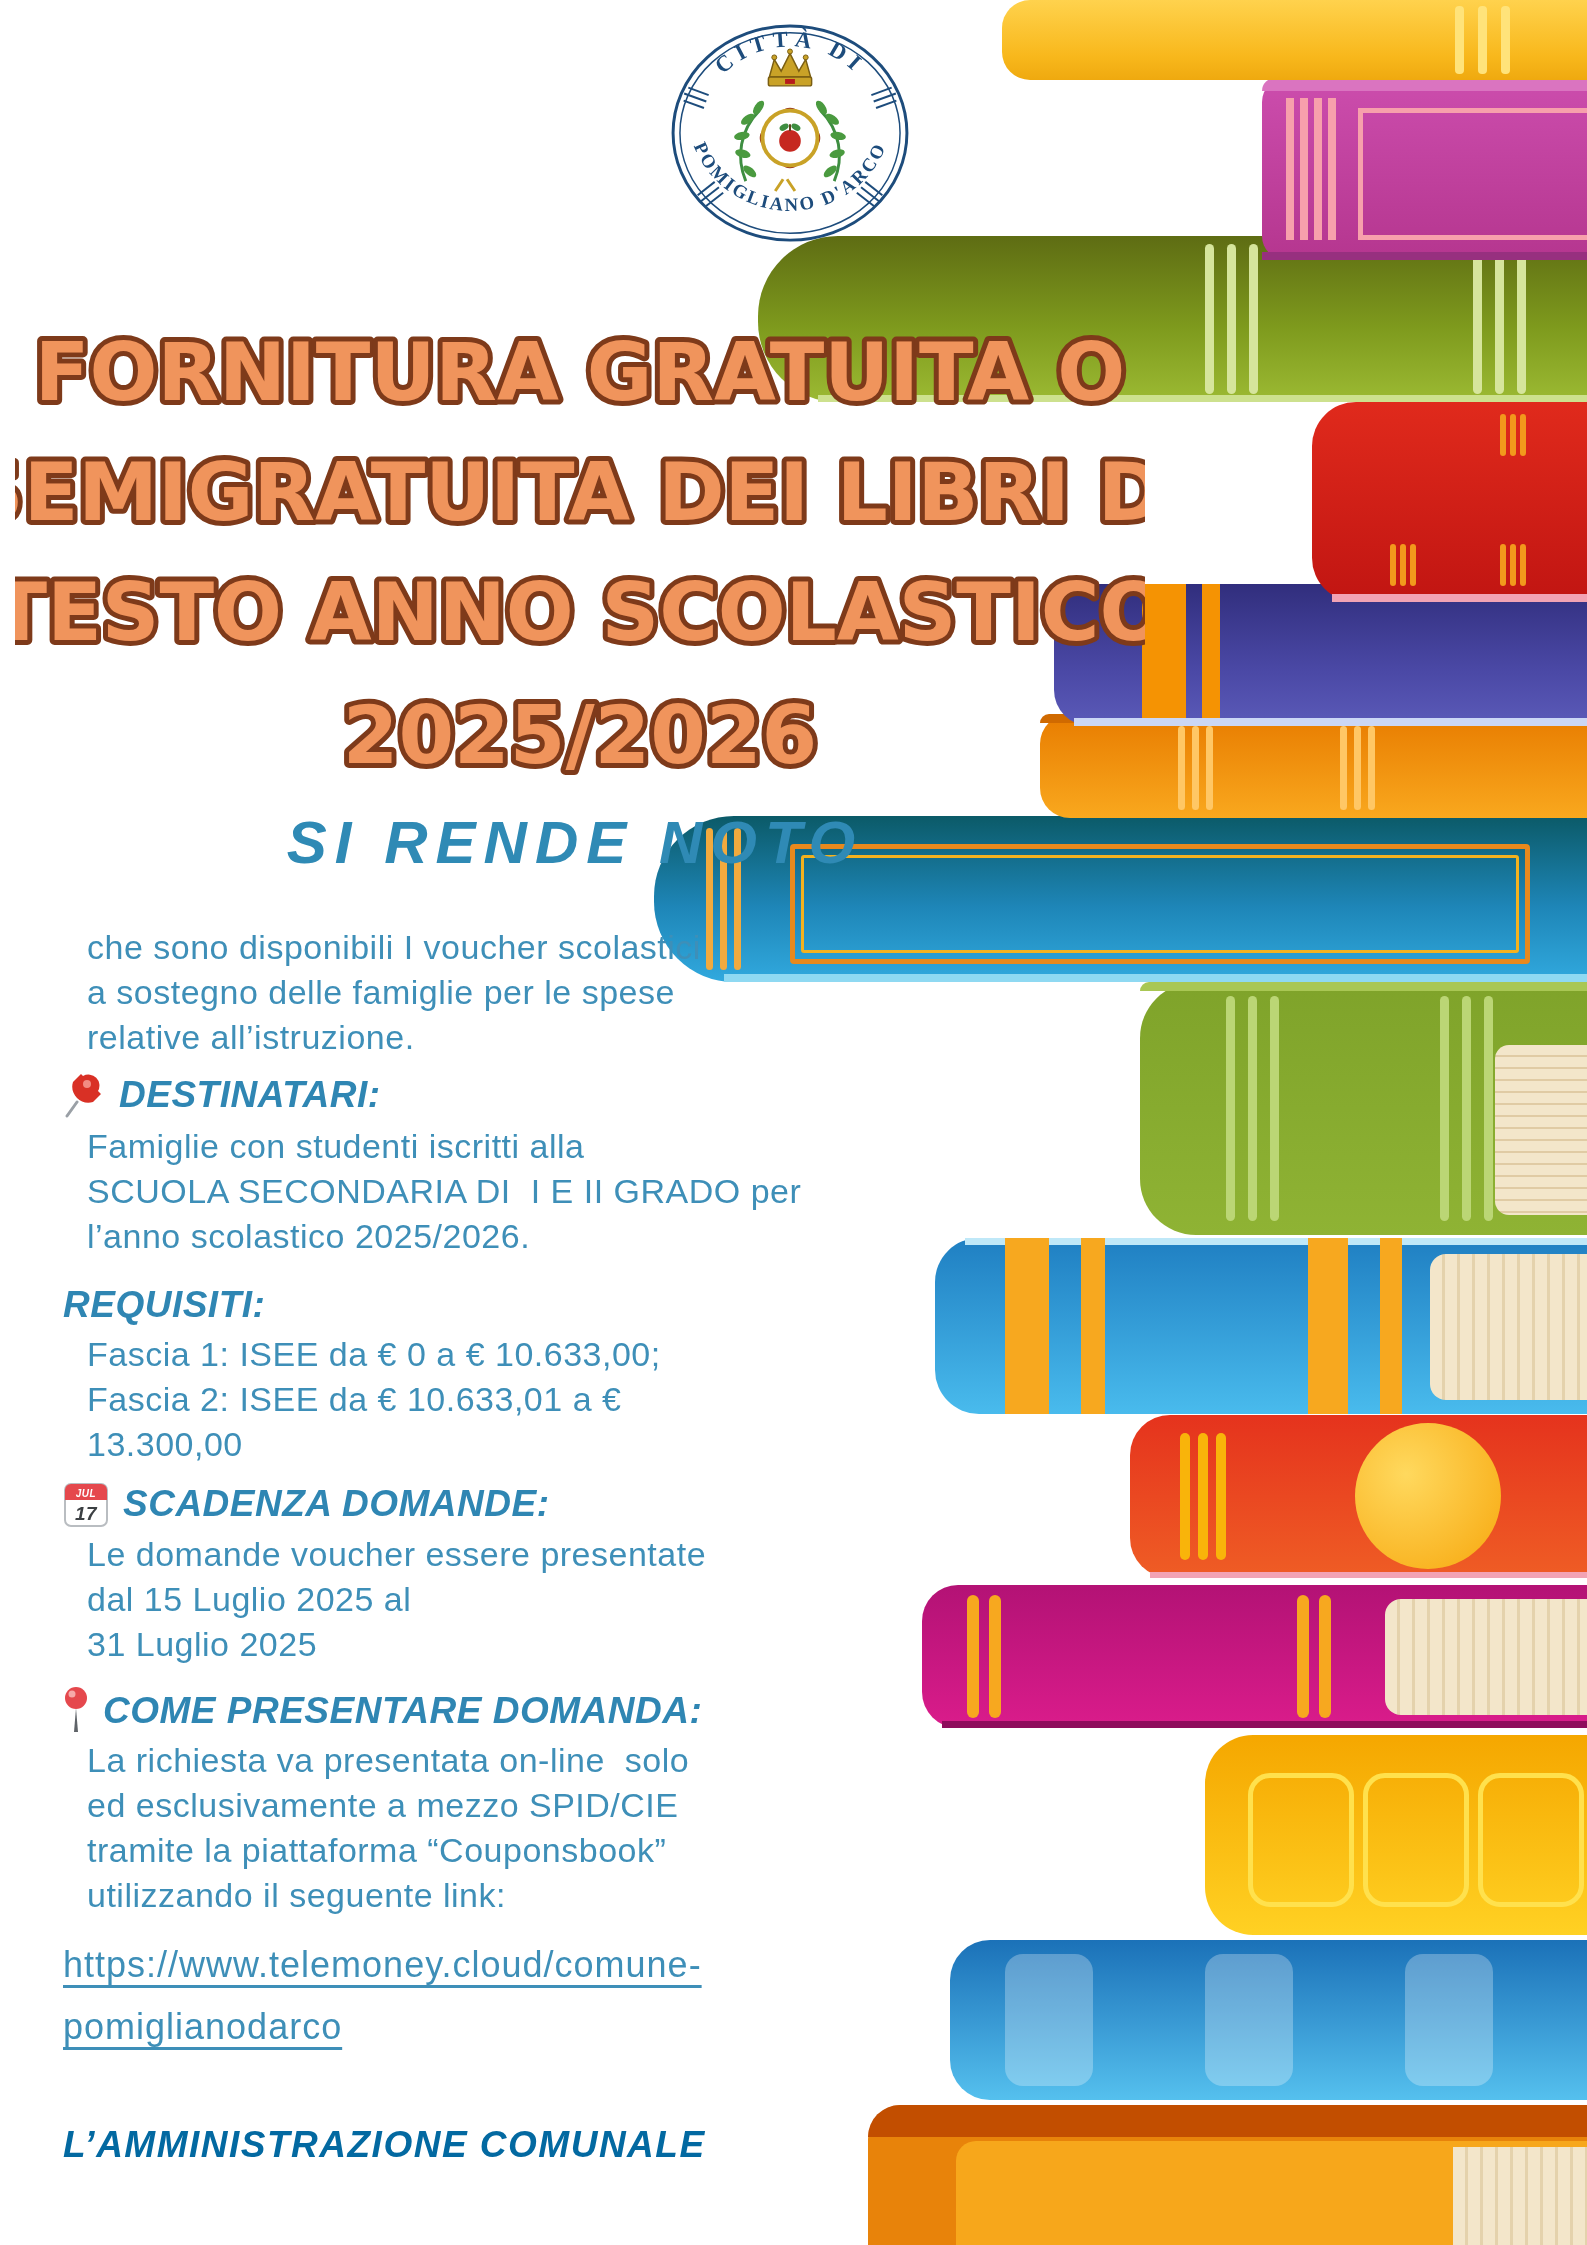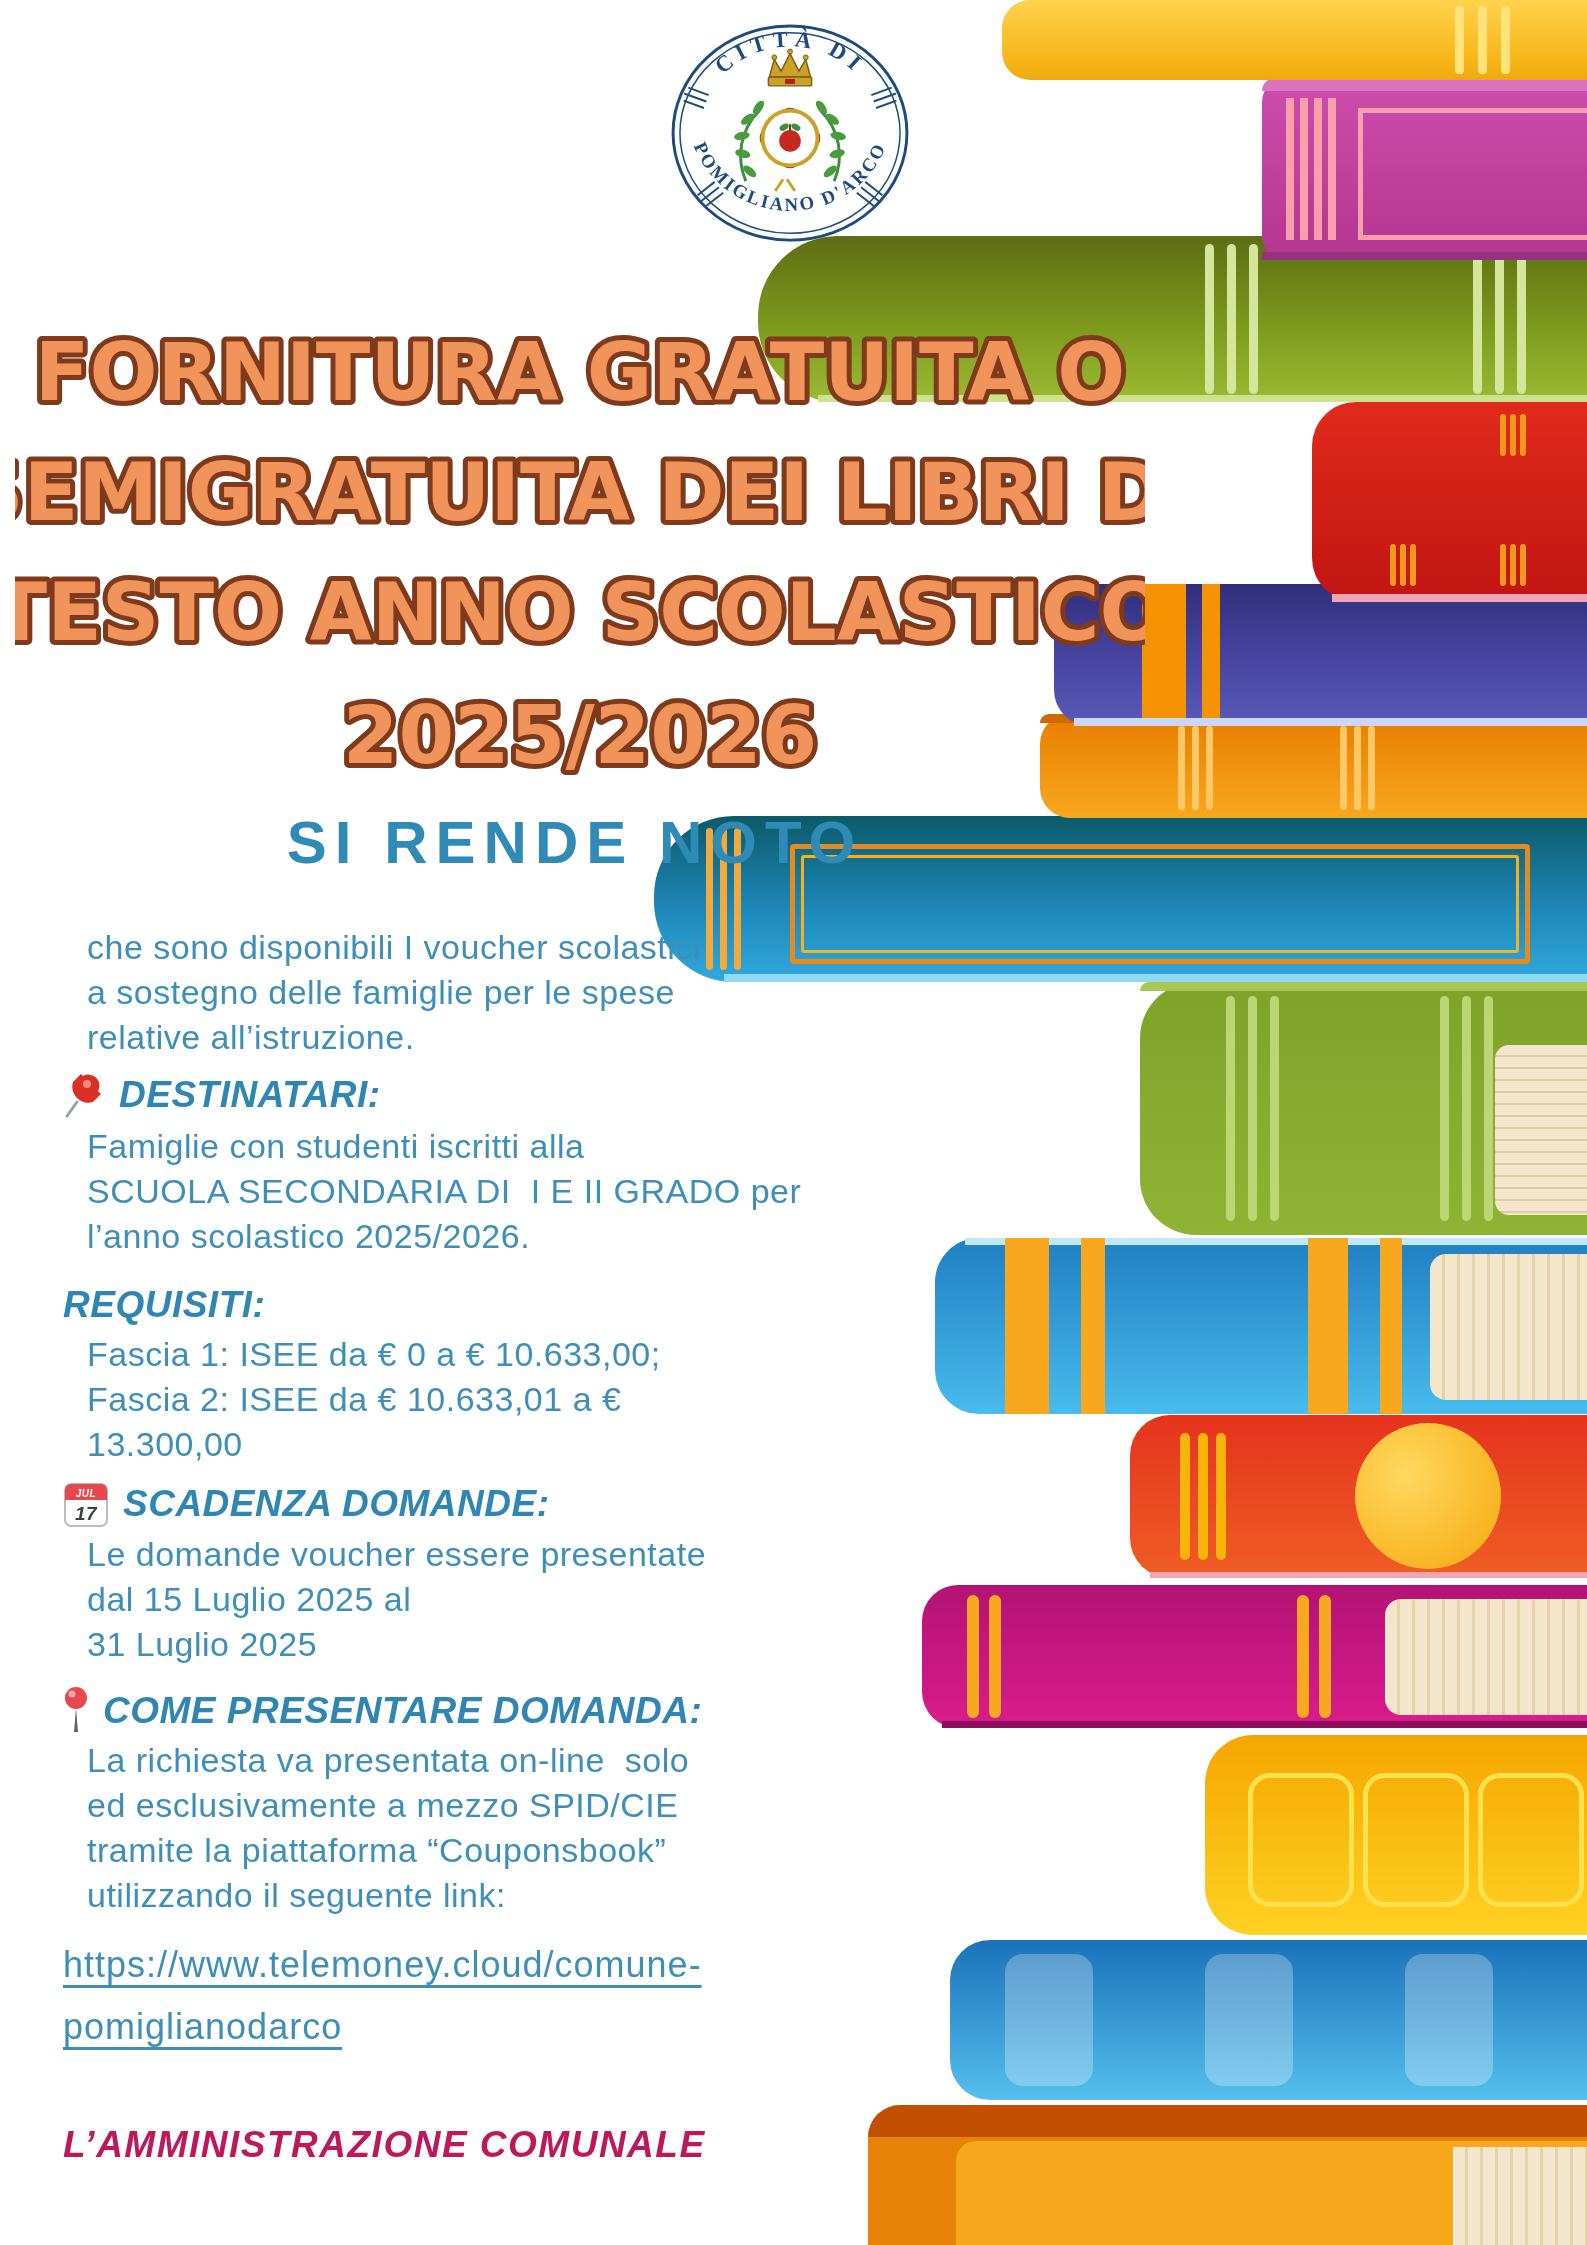--- a/index.html
+++ b/index.html
@@ -73,29 +73,29 @@
   .bk14{top:2105px;left:868px;height:140px;z-index:1;border-radius:34px 0 0 0;background:#E8830A;}
   .bk14 .topedge{top:0;left:0;right:0;height:32px;background:#C24E00;border-radius:34px 0 0 0;}
   .bk14 .panel{left:88px;right:-60px;top:36px;bottom:0;background:#F7A71B;border-radius:20px 0 0 0;}
   .bk14 .pages{left:585px;right:-60px;top:42px;bottom:0;
         background:repeating-linear-gradient(90deg,#F3E6CA 0 12px,#E4D2AC 12px 15px);}
   
   .content{position:absolute;inset:0;z-index:20;}
   .logo{position:absolute;left:664px;top:22px;width:252px;height:226px;}
   .title-svg{position:absolute;left:15px;top:285px;}
   .notice-heading{position:absolute;left:0;top:808px;width:1150px;text-align:center;
-      font-size:60px;font-weight:bold;letter-spacing:8px;color:#2F8AB5;}
+      font-size:60px;font-weight:bold;font-style:italic;letter-spacing:8px;color:#2F8AB5;}
   .para{position:absolute;left:63px;color:#3E8FB8;font-size:34px;line-height:45px;letter-spacing:0.5px;}
   .para div{white-space:pre;margin-left:24px;}
   .sec-head{position:absolute;left:63px;display:flex;align-items:center;gap:14px;
       color:#2F86B3;font-size:37px;font-weight:bold;font-style:italic;letter-spacing:0.5px;white-space:pre;}
   .udate{text-decoration-thickness:3px;text-underline-offset:7px;}
   .linkline{text-decoration:underline;text-decoration-thickness:3px;text-underline-offset:8px;margin-top:12px;}
   .link-block{position:absolute;left:63px;top:1928px;color:#3E8FB8;font-size:36px;line-height:50px;letter-spacing:1px;}
-  .footer{position:absolute;left:63px;top:2124px;color:#be185d;font-size:37px;font-weight:bold;
+  .footer{position:absolute;left:63px;top:2124px;color:#0369a1;font-size:37px;font-weight:bold;
       font-style:italic;letter-spacing:1.5px;white-space:pre;}
   .icon{flex:0 0 auto;}
 </style>
 </head>
 <body>
 
 <div id="poster">
 
   <div class="books">
     <div class="bk bk1">

